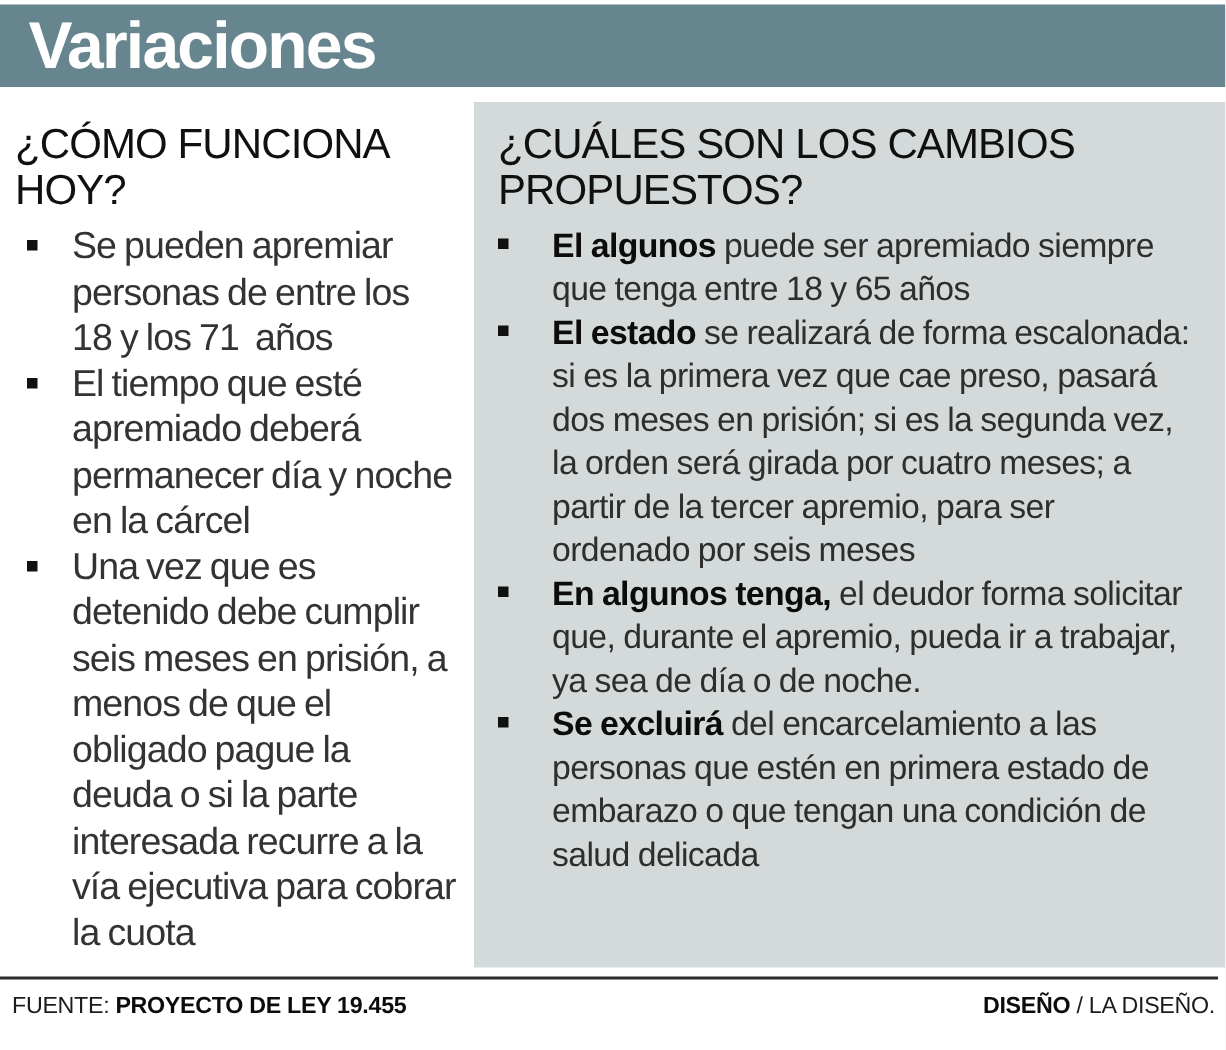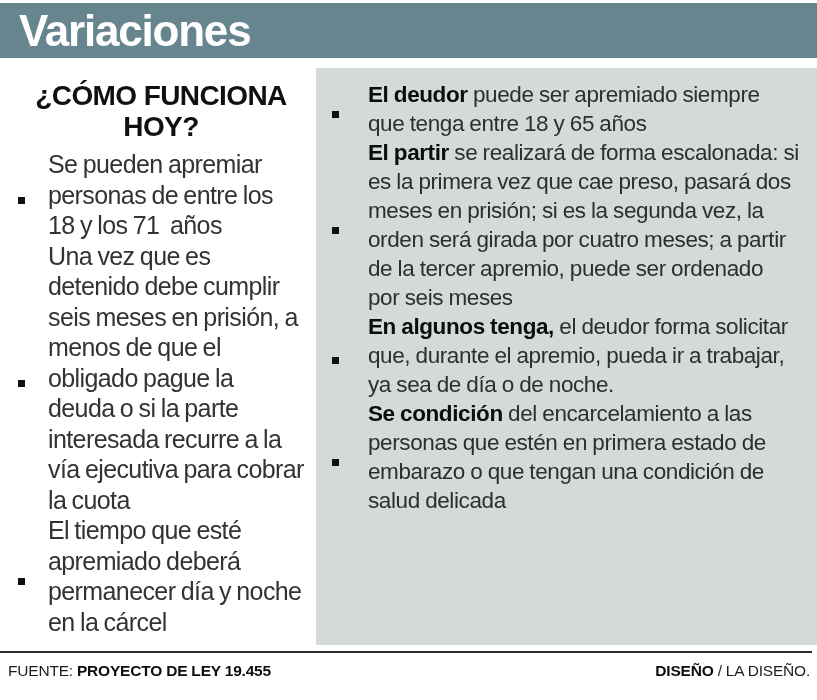--- a/index.html
+++ b/index.html
@@ -15,25 +15,25 @@
     background:#67858e;
   }
   .band h1 {
     margin:0; padding-left:19px;
     color:#ffffff; font-size:44px; font-weight:bold;
     line-height:56px; letter-spacing:-1.2px;
   }
   
   h2 {
     margin:0 0 7px 0;
-    font-size:28px; line-height:31px; font-weight:bold;
-    color:#101010; letter-spacing:-0.6px;text-align:center;
+    font-size:28px; line-height:31px; font-weight:normal;
+    color:#101010; letter-spacing:-0.6px;
   }
   ul { list-style:none; margin:0; padding:0; }
-  li { display:flex; align-items:center; }
+  li { display:flex; align-items:flex-start; }
   .bullet {
     flex:0 0 auto; width:7px; height:7px; background:#101010;
     margin-top:11px;
   }
   
   .col-left {
     position:absolute; top:68px; left:10px; width:302px;
     padding-top:12px;
   }
   .col-left .bullet { margin-left:8px; }
@@ -81,46 +81,47 @@
 
   <section class="col-left">
     <h2>¿CÓMO FUNCIONA HOY?</h2>
     <ul>
       <li>
         <span class="bullet"></span>
         <span class="txt">Se pueden apremiar personas de entre los 18 y los 71&nbsp; años</span>
       </li>
       <li>
         <span class="bullet"></span>
-        <span class="txt">Una vez que es detenido debe cumplir seis meses en prisión, a menos de que el obligado pague la deuda o si la parte interesada recurre a la vía ejecutiva para cobrar la cuota</span>
+        <span class="txt">El tiempo que esté apremiado deberá permanecer día y noche en la cárcel</span>
       </li>
       <li>
         <span class="bullet"></span>
-        <span class="txt">El tiempo que esté apremiado deberá permanecer día y noche en la cárcel</span>
+        <span class="txt">Una vez que es detenido debe cumplir seis meses en prisión, a menos de que el obligado pague la deuda o si la parte interesada recurre a la vía ejecutiva para cobrar la cuota</span>
       </li>
     </ul>
   </section>
 
   <section class="panel">
+    <h2>¿CUÁLES SON LOS CAMBIOS PROPUESTOS?</h2>
     <ul>
       <li>
         <span class="bullet"></span>
-        <span class="txt"><b>El deudor</b><span> puede ser apremiado siempre que tenga entre 18 y 65 años</span></span>
+        <span class="txt"><b>El algunos</b><span> puede ser apremiado siempre que tenga entre 18 y 65 años</span></span>
       </li>
       <li>
         <span class="bullet"></span>
-        <span class="txt"><b>El partir</b><span> se realizará de forma escalonada: si es la primera vez que cae preso, pasará dos meses en prisión; si es la segunda vez, la orden será girada por cuatro meses; a partir de la tercer apremio, puede ser ordenado por seis meses</span></span>
+        <span class="txt"><b>El estado</b><span> se realizará de forma escalonada: si es la primera vez que cae preso, pasará dos meses en prisión; si es la segunda vez, la orden será girada por cuatro meses; a partir de la tercer apremio, para ser ordenado por seis meses</span></span>
       </li>
       <li>
         <span class="bullet"></span>
         <span class="txt"><b>En algunos tenga,</b><span> el deudor forma solicitar que, durante el apremio, pueda ir a trabajar, ya sea de día o de noche.</span></span>
       </li>
       <li>
         <span class="bullet"></span>
-        <span class="txt"><b>Se condición</b><span> del encarcelamiento a las personas que estén en primera estado de embarazo o que tengan una condición de salud delicada</span></span>
+        <span class="txt"><b>Se excluirá</b><span> del encarcelamiento a las personas que estén en primera estado de embarazo o que tengan una condición de salud delicada</span></span>
       </li>
     </ul>
   </section>
 
   <div class="footer-rule"></div>
 
   <footer class="footer">
     <div class="src"><span>FUENTE:</span><b>PROYECTO DE LEY 19.455</b></div>
     <div class="credit"><b>DISEÑO</b><span> / LA DISEÑO.</span></div>
   </footer>

